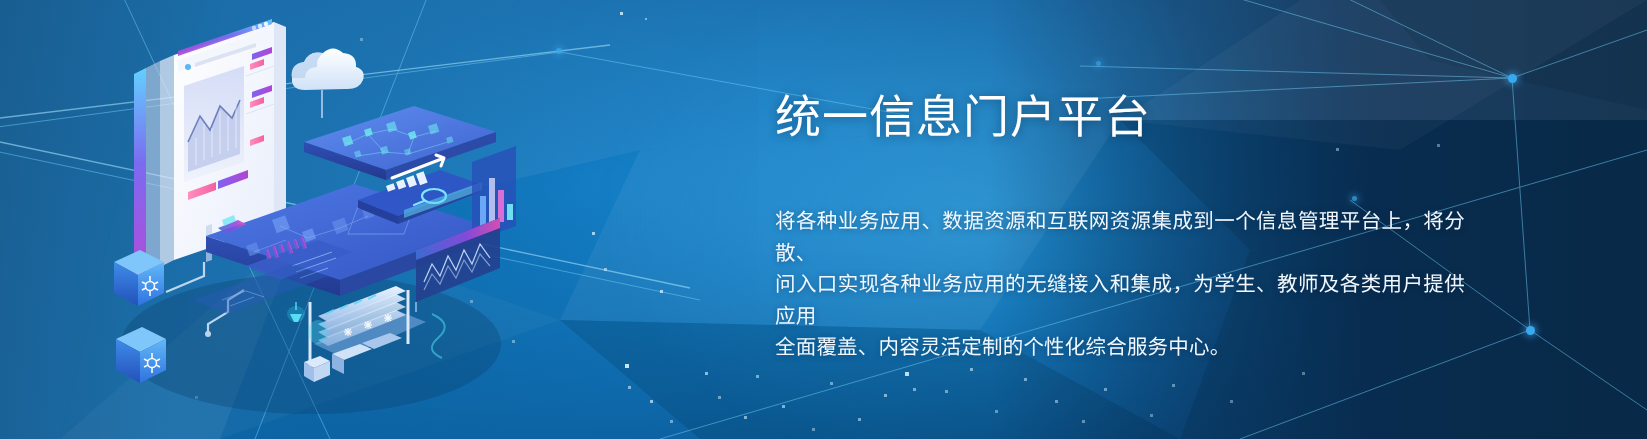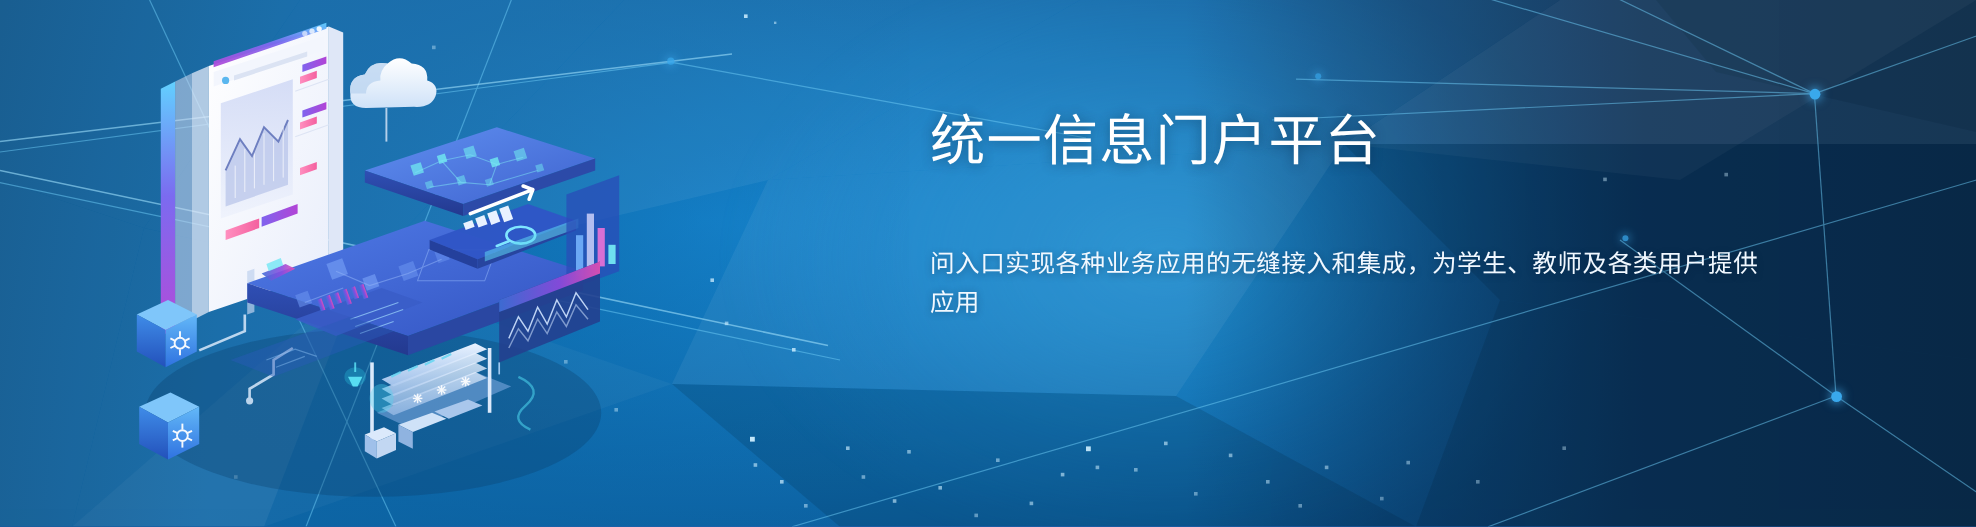--- a/index.html
+++ b/index.html
@@ -7,21 +7,21 @@
   html,body{ background:#07233c; }
   body{
     font-family:"Liberation Sans","DejaVu Sans",sans-serif;
     -webkit-font-smoothing:antialiased;
   }
   .banner{
     position:relative;
     width:1647px;
     height:439px;
     overflow:hidden;
-    background:#3b82f6;
+    background:#0f766e;
     isolation:isolate;
   }
 
   
   .bg-base{
     position:absolute; inset:0;
     background:
       radial-gradient(110% 150% at 36% 42%, #1789d4 0%, #1279bf 18%, #0d65a6 36%, #0a4f87 55%, #0a3f6d 72%, #0b3054 86%, #0b2945 100%);
   }
   .bg-left-wash{
@@ -515,17 +515,19 @@
     <g>
       <ellipse cx="200" cy="300" rx="9" ry="8" fill="#31e0f5" opacity=".25"></ellipse>
       <polygon points="194,300 206,300 202,308 198,308" fill="#5fe8fa" opacity=".9"></polygon>
       <line x1="200" y1="288" x2="200" y2="296" stroke="#5fe8fa" stroke-width="1.6" opacity=".8"></line>
     </g>
   </svg>
 
   <div class="copy">
     <h1 class="title">统一信息门户平台</h1>
     <div class="desc">
+      <p>将各种业务应用、数据资源和互联网资源集成到一个信息管理平台上，将分散、</p>
       <p>问入口实现各种业务应用的无缝接入和集成，为学生、教师及各类用户提供应用</p>
+      <p>全面覆盖、内容灵活定制的个性化综合服务中心。</p>
     </div>
   </div>
 
 </div>
 
 </body></html>

